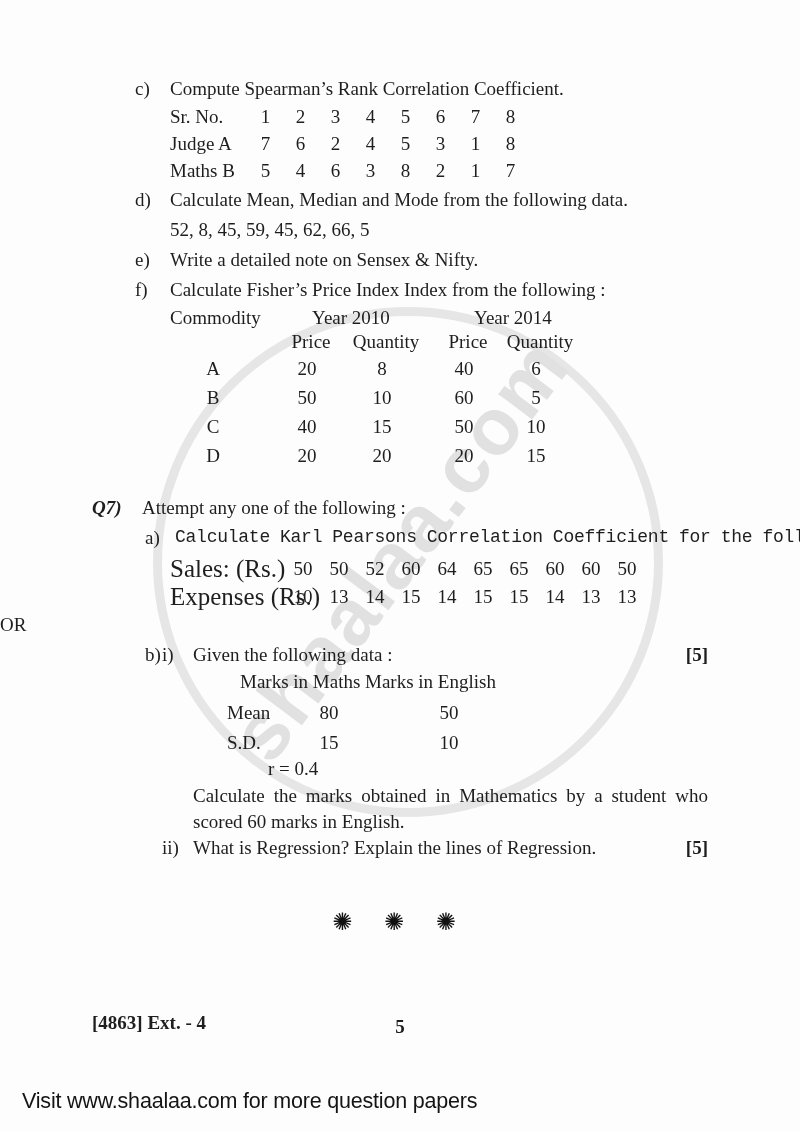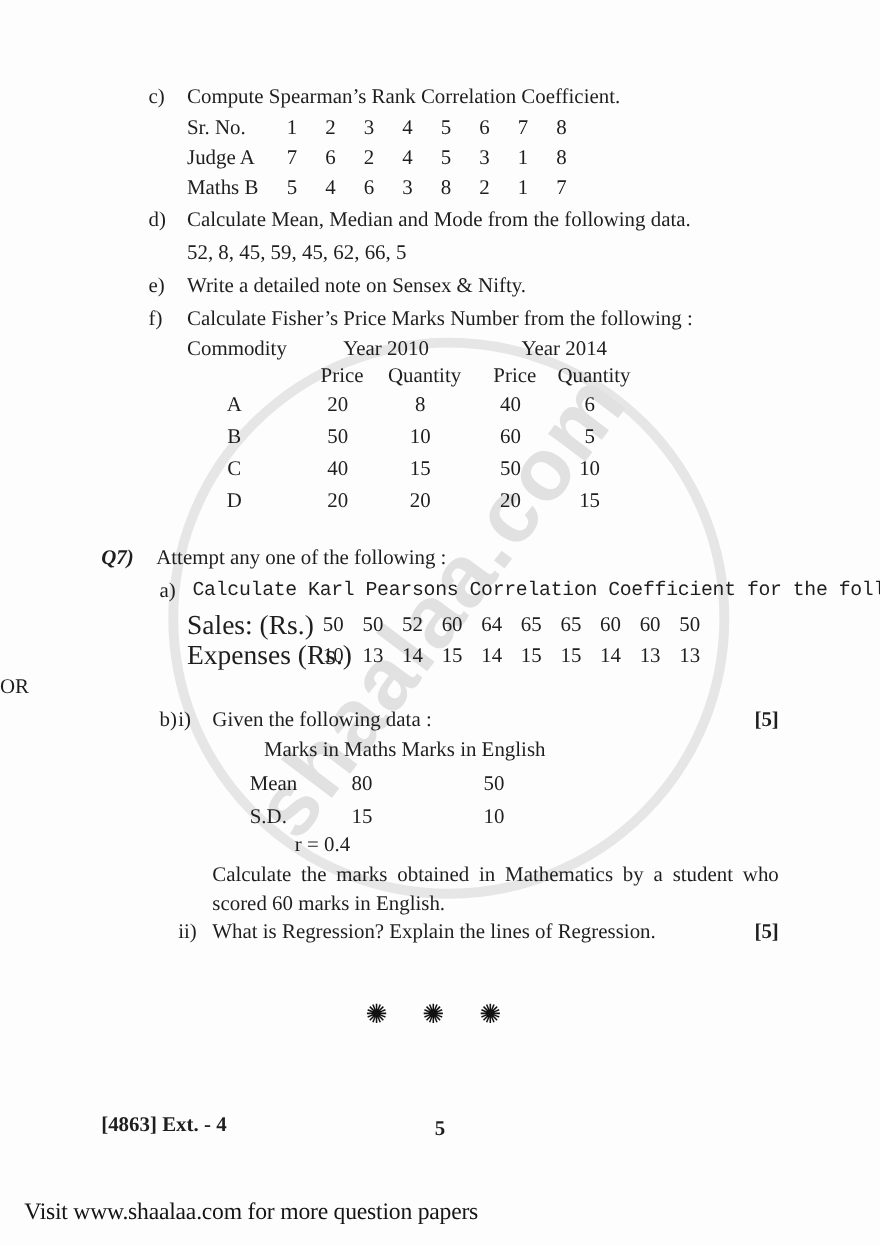--- a/index.html
+++ b/index.html
@@ -62,21 +62,21 @@
   .r-c2{width:160px;flex:none;text-align:center;}
   .r-line{margin-left:268px;margin-top:-3px;line-height:27px;}
   .calc{margin-left:193px;width:515px;line-height:25.5px;margin-top:1px;}
   .calc-l1{text-align:justify;text-align-last:justify;}
   .subii-row{display:flex;margin-left:162px;width:546px;}
   .stars{margin-top:46px;text-align:center;font-family:"DejaVu Sans",sans-serif;
          font-size:24px;letter-spacing:12px;line-height:30px;color:#111;}
   .footer{position:relative;margin-top:72px;font-weight:bold;font-size:19px;line-height:27px;}
   .footer-left{margin-left:92px;}
   .footer-page{position:absolute;left:50%;top:4px;transform:translateX(-50%);}
-  .banner{margin-left:22px;margin-top:52px;font-family:Liberation Serif, serif;
+  .banner{margin-left:22px;margin-top:52px;font-family:Liberation Sans, sans-serif;
           font-size:21.5px;letter-spacing:-0.2px;color:#141414;line-height:26px;}
 </style>
 </head>
 <body>
 
 <div class="page">
 
   <div class="watermark">
     <div class="wm-circle"></div>
     <div class="wm-text">shaalaa.com</div>
@@ -131,21 +131,21 @@
     </div>
     <div class="data-line">52, 8, 45, 59, 45, 62, 66, 5</div>
 
     <div class="qitem" style="margin-top:3px;">
       <span class="ilabel">e)</span>
       <span>Write a detailed note on Sensex &amp; Nifty.</span>
     </div>
 
     <div class="qitem" style="margin-top:3px;">
       <span class="ilabel">f)</span>
-      <span>Calculate Fisher’s Price Marks Number from the following :</span>
+      <span>Calculate Fisher’s Price Index Index from the following :</span>
     </div>
 
     <div class="fisher">
       <div class="f-row f-h">
         <span class="f-com">Commodity</span>
         <span class="f-sp1"></span>
         <span class="f-y1">Year 2010</span>
         <span class="f-sp2"></span>
         <span class="f-y2">Year 2014</span>
       </div>

